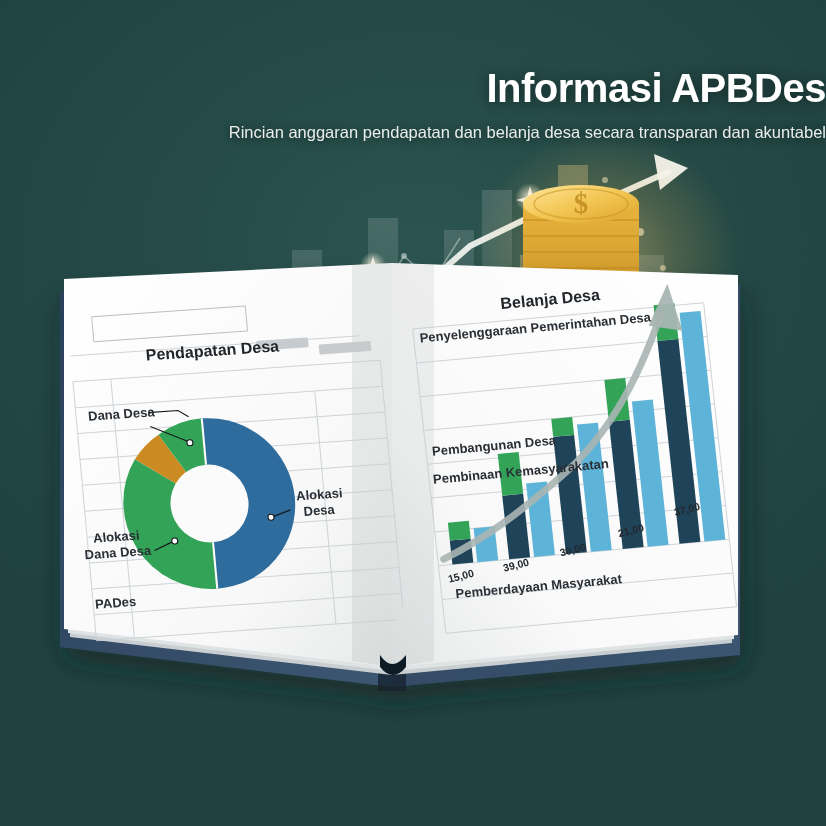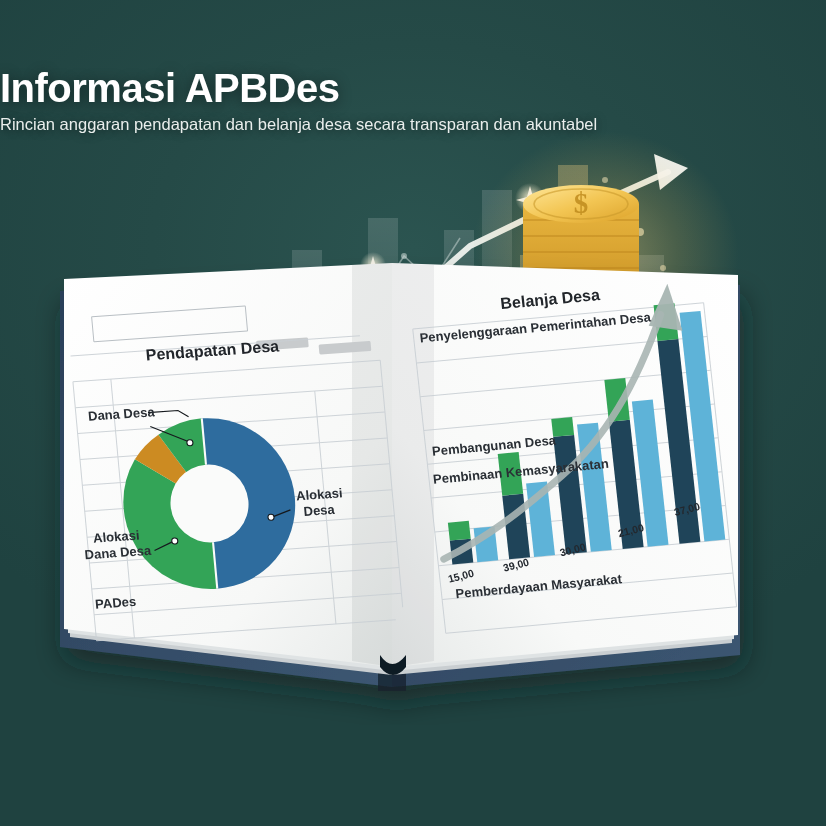--- a/index.html
+++ b/index.html
@@ -11,29 +11,29 @@
   #stage {
     position: relative;
     width: 826px; height: 826px;
     background: radial-gradient(ellipse 70% 55% at 50% 30%, #2b5450 0%, #254a47 45%, #1f4240 100%);
     overflow: hidden;
   }
 
   
   #header {
     position: absolute; left: 0; right: 0; top: 66px;
-    text-align: left; z-index: 40;
+    text-align: right; z-index: 40;
   }
   #title {
     font-size: 40px; font-weight: bold; color: #ffffff;
     letter-spacing: -0.5px;
     text-shadow: 0 2px 14px rgba(0,0,0,.45);
   }
   #subtitle {
-    margin-top: 4px;
+    margin-top: 12px;
     font-size: 16.5px; color: #e9eeec; font-weight: 400;
     text-shadow: 0 1px 8px rgba(0,0,0,.5);
   }
 
   
   #bg-graphics { position: absolute; inset: 0; z-index: 5; }
 
   
   #glow {
     position: absolute; left: 470px; top: 130px;

